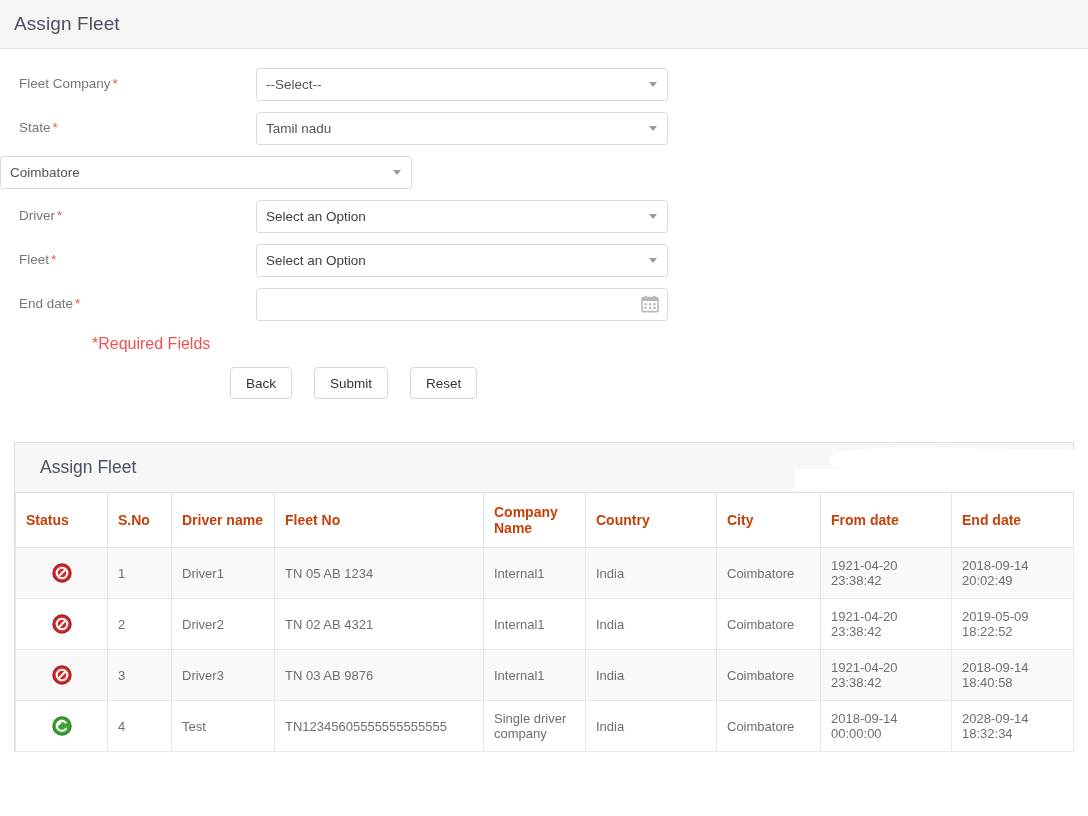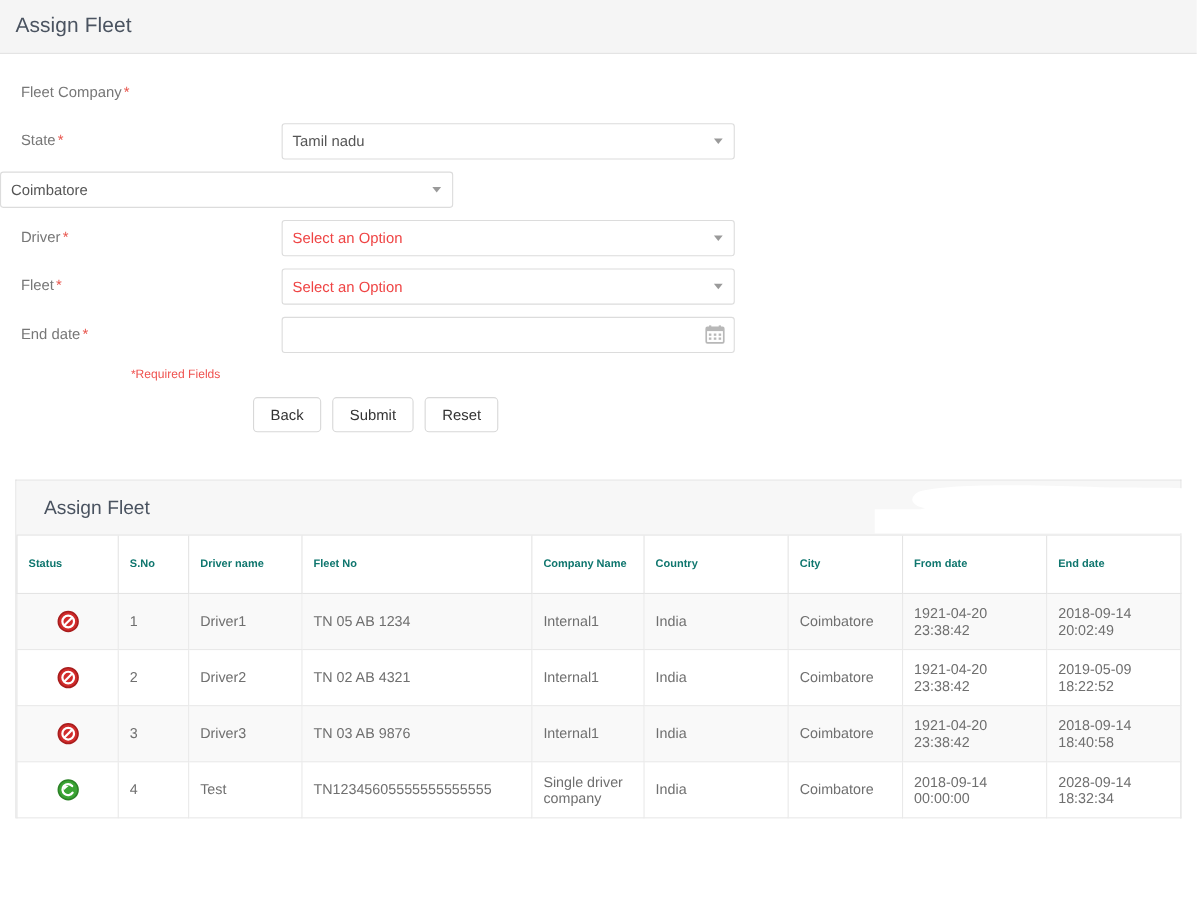--- a/index.html
+++ b/index.html
@@ -54,21 +54,21 @@
     height: 33px;
     border: 1px solid #dcdcdc;
     border-radius: 3px;
     background: #ffffff;
     display: flex;
     align-items: center;
     padding-left: 9px;
     font-size: 13.5px;
     color: #555555;
   }
-  .select-box.placeholder { color: #ef4444; }
+  .select-box.placeholder { color: #404040; }
   .caret {
     position: absolute;
     right: 11px; top: 14px;
     width: 0; height: 0;
     border-left: 4.5px solid transparent;
     border-right: 4.5px solid transparent;
     border-top: 5px solid #9a9a9a;
   }
 
   .date-box {
@@ -78,30 +78,30 @@
     border-radius: 3px;
     background: #ffffff;
   }
   .cal-icon {
     position: absolute;
     right: 9px; top: 7px;
     width: 18px; height: 18px;
   }
 
   .required-note {
-    margin-left: 119px;
-    font-size: 11px;
+    margin-left: 92px;
+    font-size: 16px;
     color: #ef5350;
     padding-top: 3px;
   }
   .btn-row {
     margin-left: 230px;
     padding-top: 14px;
     display: flex;
-    gap: 10px;
+    gap: 22px;
   }
   .btn {
     min-width: 62px;
     height: 32px;
     background: #ffffff;
     border: 1px solid #d8d8d8;
     border-radius: 4px;
     font-size: 13.5px;
     color: #333333;
     font-family: "Liberation Sans", sans-serif;
@@ -131,22 +131,22 @@
     color: #4a5360;
     font-weight: 400;
   }
 
   table.grid {
     width: 100%;
     border-collapse: collapse;
     table-layout: fixed;
   }
   table.grid th {
-    font-size: 10px;
-    color: #0f766e;
+    font-size: 14px;
+    color: #c2410c;
     font-weight: bold;
     text-align: left;
     padding: 11px 10px;
     border: 1px solid #e4e4e4;
     border-top: none;
     vertical-align: middle;
     height: 52px;
     background: #ffffff;
   }
   table.grid td {
@@ -171,20 +171,24 @@
 <body>
 
 <div class="page-header">
   <div class="page-header-title">Assign Fleet</div>
 </div>
 
 <div class="form-area">
 
   <div class="form-row">
     <div class="form-label"><span>Fleet Company</span><span class="req">*</span></div>
+    <div class="field-wrap">
+      <div class="select-box">--Select--</div>
+      <span class="caret"></span>
+    </div>
   </div>
 
 
   <div class="form-row">
     <div class="form-label"><span>State</span><span class="req">*</span></div>
     <div class="field-wrap">
       <div class="select-box">Tamil nadu</div>
       <span class="caret"></span>
     </div>
   </div>

